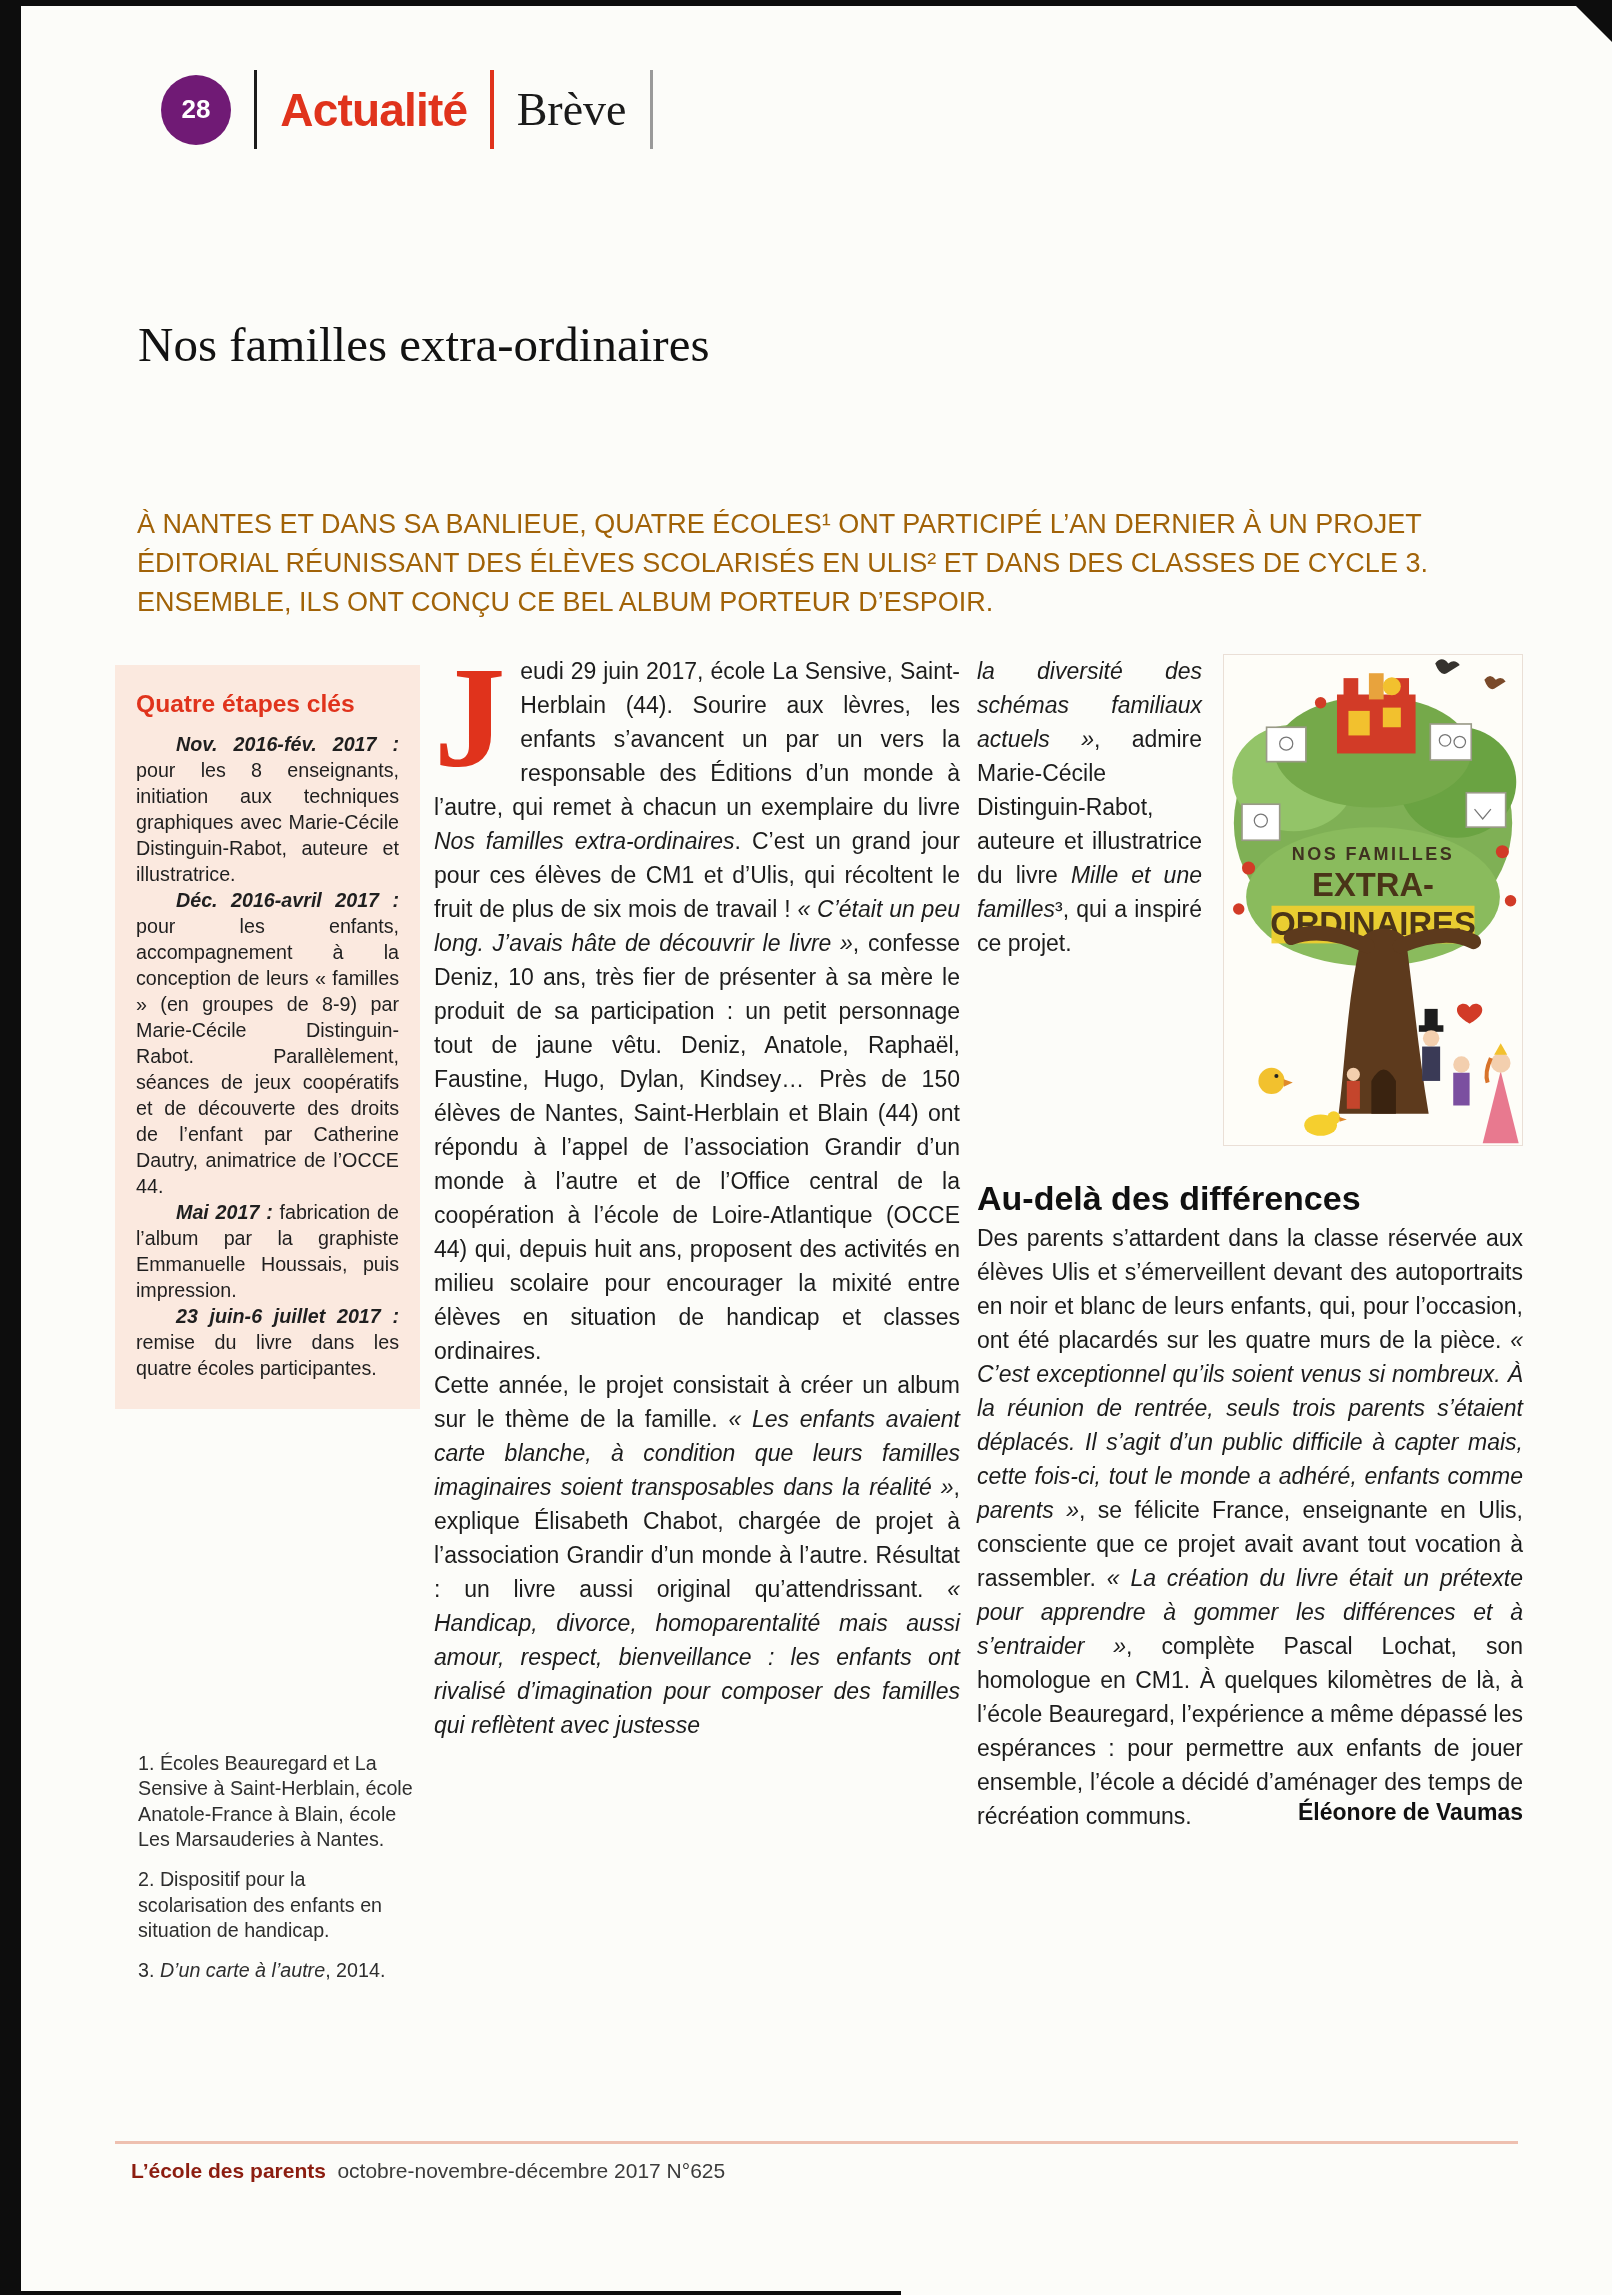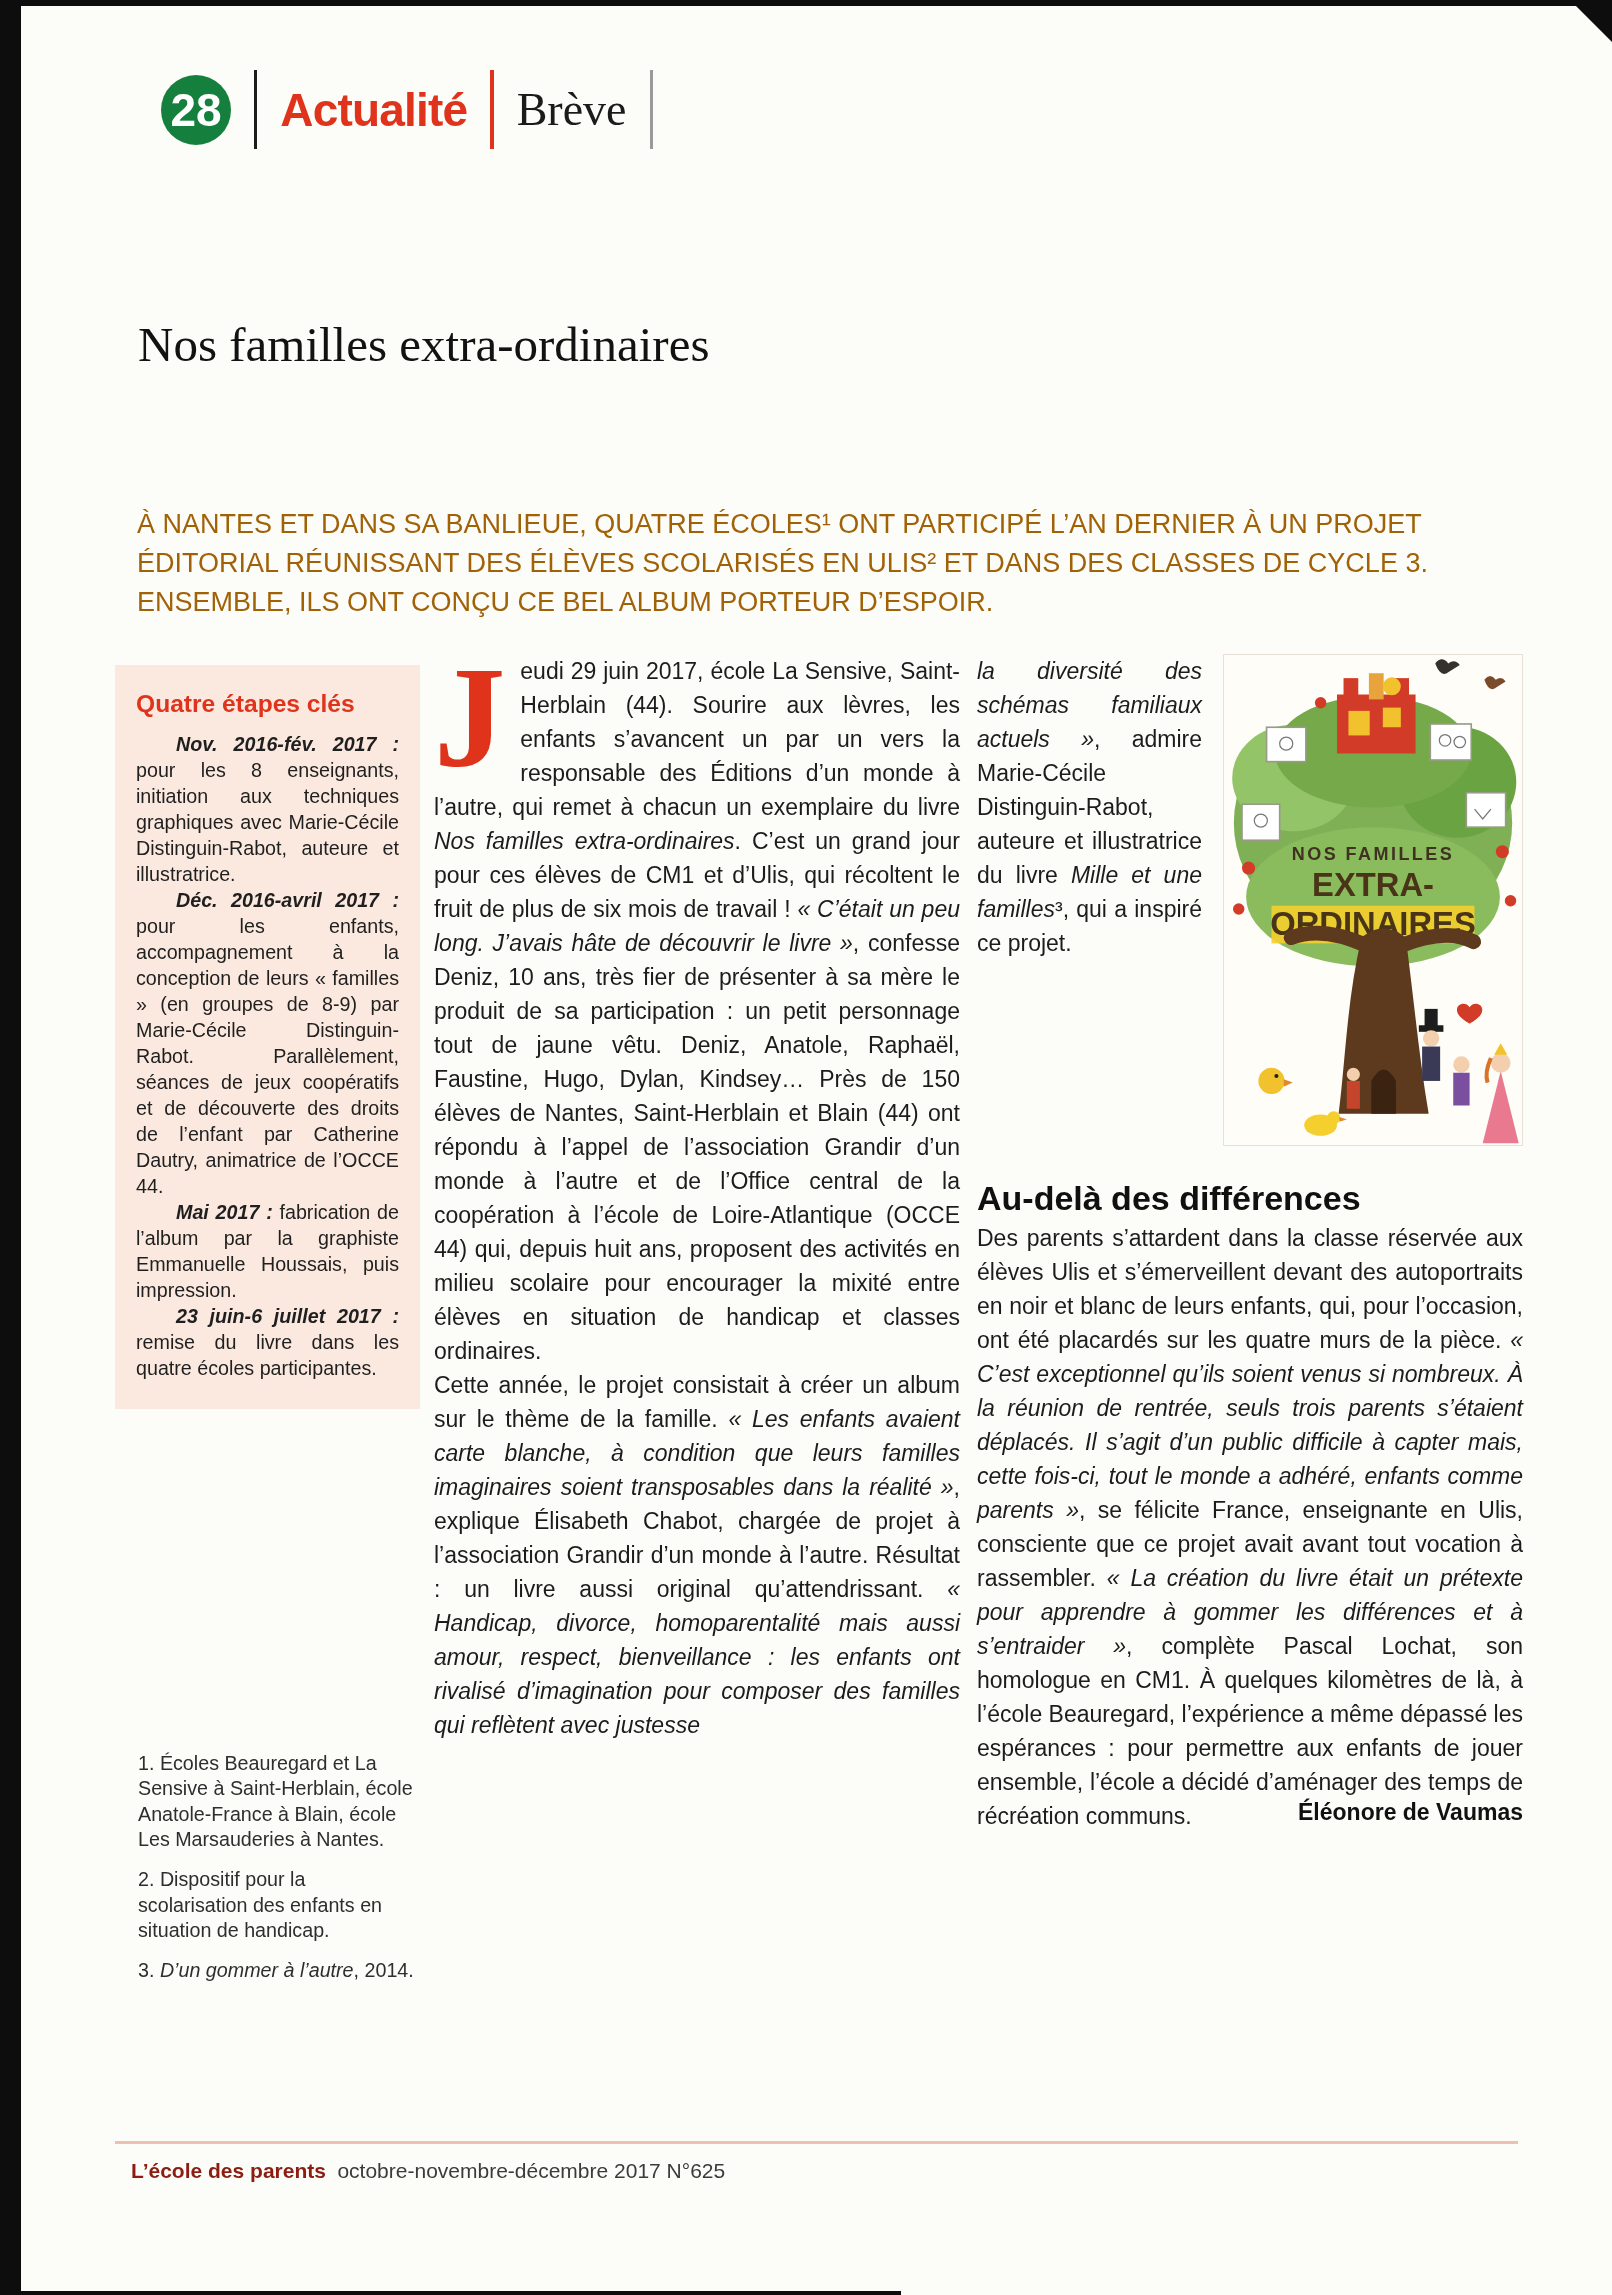--- a/index.html
+++ b/index.html
@@ -15,22 +15,22 @@
   }
   
   .scan{position:absolute;background:#0d0d0d;}
   .scan-left{left:0;top:0;width:21px;height:2295px;}
   .scan-top{left:0;top:0;width:1613px;height:5.7px;}
   .scan-bottom{left:0;top:2291px;width:901px;height:4.9px;}
   .scan-corner{position:absolute;top:0;right:0;width:0;height:0;
     border-top:43px solid #0d0d0d;border-left:43px solid transparent;}
   
   .header{position:absolute;left:161px;top:70px;display:flex;align-items:center;gap:23px;height:79px;}
-  .page-badge{width:70px;height:70px;border-radius:50%;background:#15803d;color:#fff;
-    display:flex;align-items:center;justify-content:center;font-size:46px;font-weight:700;}
+  .page-badge{width:70px;height:70px;border-radius:50%;background:#701a75;color:#fff;
+    display:flex;align-items:center;justify-content:center;font-size:26px;font-weight:700;}
   .vline{width:3.3px;height:79px;}
   .vline.dark{background:#1c1c1c;}
   .vline.red{background:var(--accent);}
   .vline.gray{background:#9a9a9a;}
   .section-label{font-size:46px;font-weight:700;color:var(--accent);letter-spacing:-0.8px;}
   .rubric-label{font-family:"Liberation Serif",serif;font-size:46px;color:#1b1b1b;}
   
   .kicker{position:absolute;left:138px;top:316px;margin:0;font-family:"Liberation Serif",serif;
     font-weight:400;font-size:49px;color:#121212;}
   .headline{position:absolute;left:134px;top:382px;margin:0;font-size:51px;font-weight:700;
@@ -92,21 +92,21 @@
     <h3>Quatre étapes clés</h3>
     <p class="entry"><span class="lab">Nov. 2016-fév. 2017 :</span><span> pour les 8 enseignants, initiation aux techniques graphiques avec Marie-Cécile Distinguin-Rabot, auteure et illustratrice.</span></p>
     <p class="entry"><span class="lab">Déc. 2016-avril 2017 :</span><span> pour les enfants, accompagnement à la conception de leurs « familles » (en groupes de 8-9) par Marie-Cécile Distinguin-Rabot. Parallèlement, séances de jeux coopératifs et de découverte des droits de l’enfant par Catherine Dautry, animatrice de l’OCCE 44.</span></p>
     <p class="entry"><span class="lab">Mai 2017 :</span><span> fabrication de l’album par la graphiste Emmanuelle Houssais, puis impression.</span></p>
     <p class="entry"><span class="lab">23 juin-6 juillet 2017 :</span><span> remise du livre dans les quatre écoles participantes.</span></p>
   </aside>
 
   <div class="footnotes">
     <p><span>1. Écoles Beauregard et La Sensive à Saint-Herblain, école Anatole-France à Blain, école Les Marsauderies à Nantes.</span></p>
     <p><span>2. Dispositif pour la scolarisation des enfants en situation de handicap.</span></p>
-    <p><span>3. </span><span class="seg-i">D’un gommer à l’autre</span><span>, 2014.</span></p>
+    <p><span>3. </span><span class="seg-i">D’un carte à l’autre</span><span>, 2014.</span></p>
   </div>
 
   <div class="col-main">
     <p class="body-p"><span class="dropcap">J</span><span><span>eudi 29 juin 2017, école La Sensive, Saint-Herblain (44). Sourire aux lèvres, les enfants s’avancent un par un vers la responsable des Éditions d’un monde à l’autre, qui remet à chacun un exemplaire du livre </span><span class="seg-i">Nos familles extra-ordinaires</span><span>. C’est un grand jour pour ces élèves de CM1 et d’Ulis, qui récoltent le fruit de plus de six mois de travail ! </span><span class="seg-i">« C’était un peu long. J’avais hâte de découvrir le livre »</span><span>, confesse Deniz, 10 ans, très fier de présenter à sa mère le produit de sa participation : un petit personnage tout de jaune vêtu. Deniz, Anatole, Raphaël, Faustine, Hugo, Dylan, Kindsey… Près de 150 élèves de Nantes, Saint-Herblain et Blain (44) ont répondu à l’appel de l’association Grandir d’un monde à l’autre et de l’Office central de la coopération à l’école de Loire-Atlantique (OCCE 44) qui, depuis huit ans, proposent des activités en milieu scolaire pour encourager la mixité entre élèves en situation de handicap et classes ordinaires.</span></span></p>
     <p class="body-p"><span><span>Cette année, le projet consistait à créer un album sur le thème de la famille. </span><span class="seg-i">« Les enfants avaient carte blanche, à condition que leurs familles imaginaires soient transposables dans la réalité »</span><span>, explique Élisabeth Chabot, chargée de projet à l’association Grandir d’un monde à l’autre. Résultat : un livre aussi original qu’attendrissant. </span><span class="seg-i">« Handicap, divorce, homoparentalité mais aussi amour, respect, bienveillance : les enfants ont rivalisé d’imagination pour composer des familles qui reflètent avec justesse</span></span></p>
   </div>
 
   <div class="col-right">
     <div class="beside-row">
       <p class="body-p beside-text"><span class="seg-i">la diversité des schémas familiaux actuels »</span><span>, admire Marie-Cécile Distinguin-Rabot, auteure et illustratrice du livre </span><span class="seg-i">Mille et une familles</span><span>³, qui a inspiré ce projet.</span></p>

